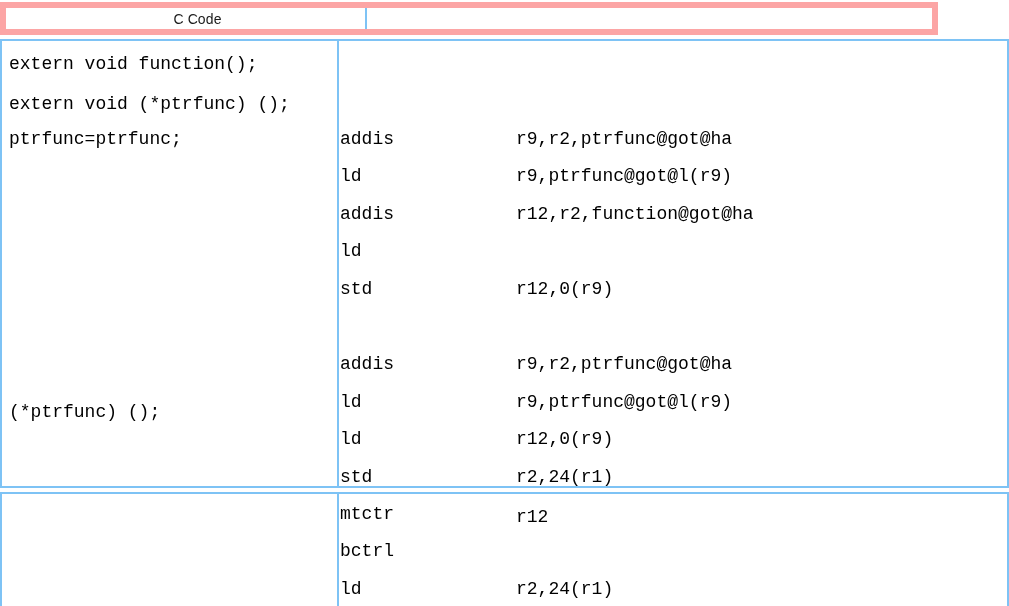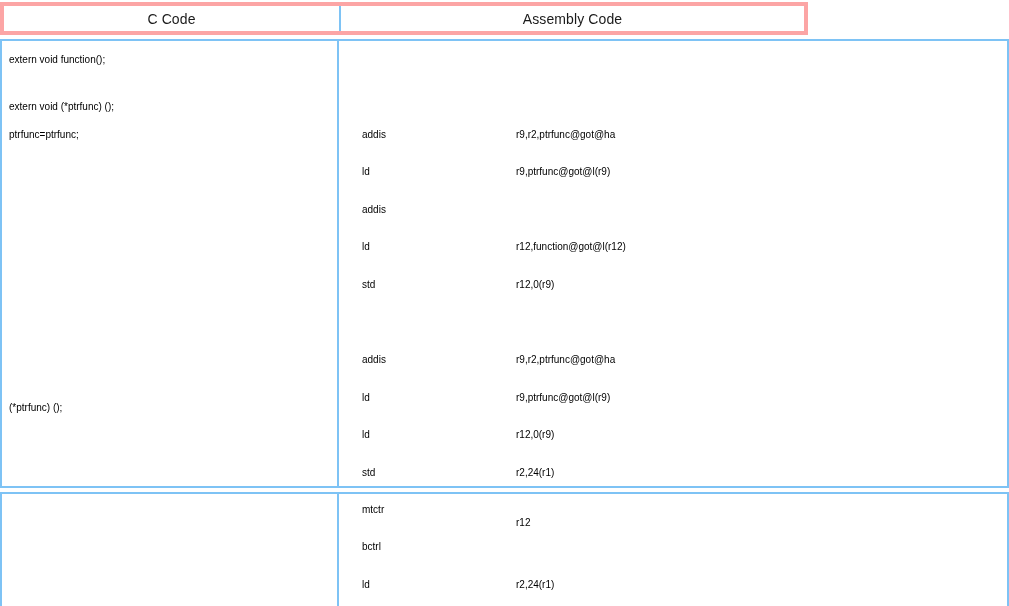--- a/index.html
+++ b/index.html
@@ -20,25 +20,26 @@
     height: 606px;
     overflow: hidden;
     background: #ffffff;
   }
 
   
   .header-table {
     position: absolute;
     left: 0px;
     top: 2px;
-    width: 808px;
+    width: 938px;
     height: 33px;
     box-sizing: border-box;
-    border: 4px solid #fca5a5;
+    border: 6px solid #fca5a5;
     display: flex;
+    padding-left: 24px;
   }
   .header-cell {
     box-sizing: border-box;
     display: flex;
     align-items: center;
     justify-content: center;
     height: 100%;
     font-family: "Liberation Sans", sans-serif;
     font-size: 14px;
     color: #1a1a1a;
@@ -84,71 +85,70 @@
   
   .code-layer {
     position: absolute;
     left: 0;
     top: 0;
     right: 0;
     bottom: 0;
   }
   .code-line {
     position: absolute;
-    font-family: Liberation Sans, sans-serif;
-    font-size: 10px;
+    font-family: Liberation Mono, monospace;
+    font-size: 18px;
     color: #000000;
     white-space: pre;
     line-height: 1;
   }
   .c-line { left: 7px; }
-  .asm-mnemonic { left: 360px; }
+  .asm-mnemonic { left: 338px; }
   .asm-operand  { left: 502px; margin-left: 12px; }
 </style>
 </head>
 <body>
 
 <div id="page">
 
   <div class="header-table">
     <div class="header-cell left">C Code</div>
-    <div class="header-cell right">Assembly Code</div>
   </div>
 
   <div class="body-block" id="body-block-1">
     <div class="col-divider"></div>
     <div class="code-layer" id="block1-layer">
         <div class="code-line c-line" style="top: 14px;">extern void function();</div>
-        <div class="code-line c-line" style="top: 61px;">extern void (*ptrfunc) ();</div>
+        <div class="code-line c-line" style="top: 54px;">extern void (*ptrfunc) ();</div>
         <div class="code-line c-line" style="top: 89px;">ptrfunc=ptrfunc;</div>
         <div class="code-line asm-mnemonic" style="top: 89px;">addis</div>
         <div class="code-line asm-operand" style="top: 89px;">r9,r2,ptrfunc@got@ha</div>
         <div class="code-line asm-mnemonic" style="top: 126px;">ld</div>
         <div class="code-line asm-operand" style="top: 126px;">r9,ptrfunc@got@l(r9)</div>
         <div class="code-line asm-mnemonic" style="top: 164px;">addis</div>
+        <div class="code-line asm-operand" style="top: 164px;">r12,r2,function@got@ha</div>
         <div class="code-line asm-mnemonic" style="top: 201px;">ld</div>
-        <div class="code-line asm-operand" style="top: 201px;">r12,function@got@l(r12)</div>
         <div class="code-line asm-mnemonic" style="top: 239px;">std</div>
         <div class="code-line asm-operand" style="top: 239px;">r12,0(r9)</div>
         <div class="code-line c-line" style="top: 314px; margin-top: 48px;">(*ptrfunc) ();</div>
         <div class="code-line asm-mnemonic" style="top: 314px;">addis</div>
         <div class="code-line asm-operand" style="top: 314px;">r9,r2,ptrfunc@got@ha</div>
         <div class="code-line asm-mnemonic" style="top: 352px;">ld</div>
         <div class="code-line asm-operand" style="top: 352px;">r9,ptrfunc@got@l(r9)</div>
         <div class="code-line asm-mnemonic" style="top: 389px;">ld</div>
         <div class="code-line asm-operand" style="top: 389px;">r12,0(r9)</div>
         <div class="code-line asm-mnemonic" style="top: 427px;">std</div>
         <div class="code-line asm-operand" style="top: 427px;">r2,24(r1)</div>
       </div>
   </div>
 
   <div class="body-block" id="body-block-2">
     <div class="col-divider"></div>
     <div class="code-layer" id="block2-layer">
         <div class="code-line asm-mnemonic" style="top: 11px;">mtctr</div>
-        <div class="code-line asm-operand" style="top: 24px;">r12</div>
+        <div class="code-line asm-operand" style="top: 14px;">r12</div>
         <div class="code-line asm-mnemonic" style="top: 48px;">bctrl</div>
         <div class="code-line asm-mnemonic" style="top: 86px;">ld</div>
         <div class="code-line asm-operand" style="top: 86px;">r2,24(r1)</div>
       </div>
   </div>
 
 </div>
 
 </body></html>

